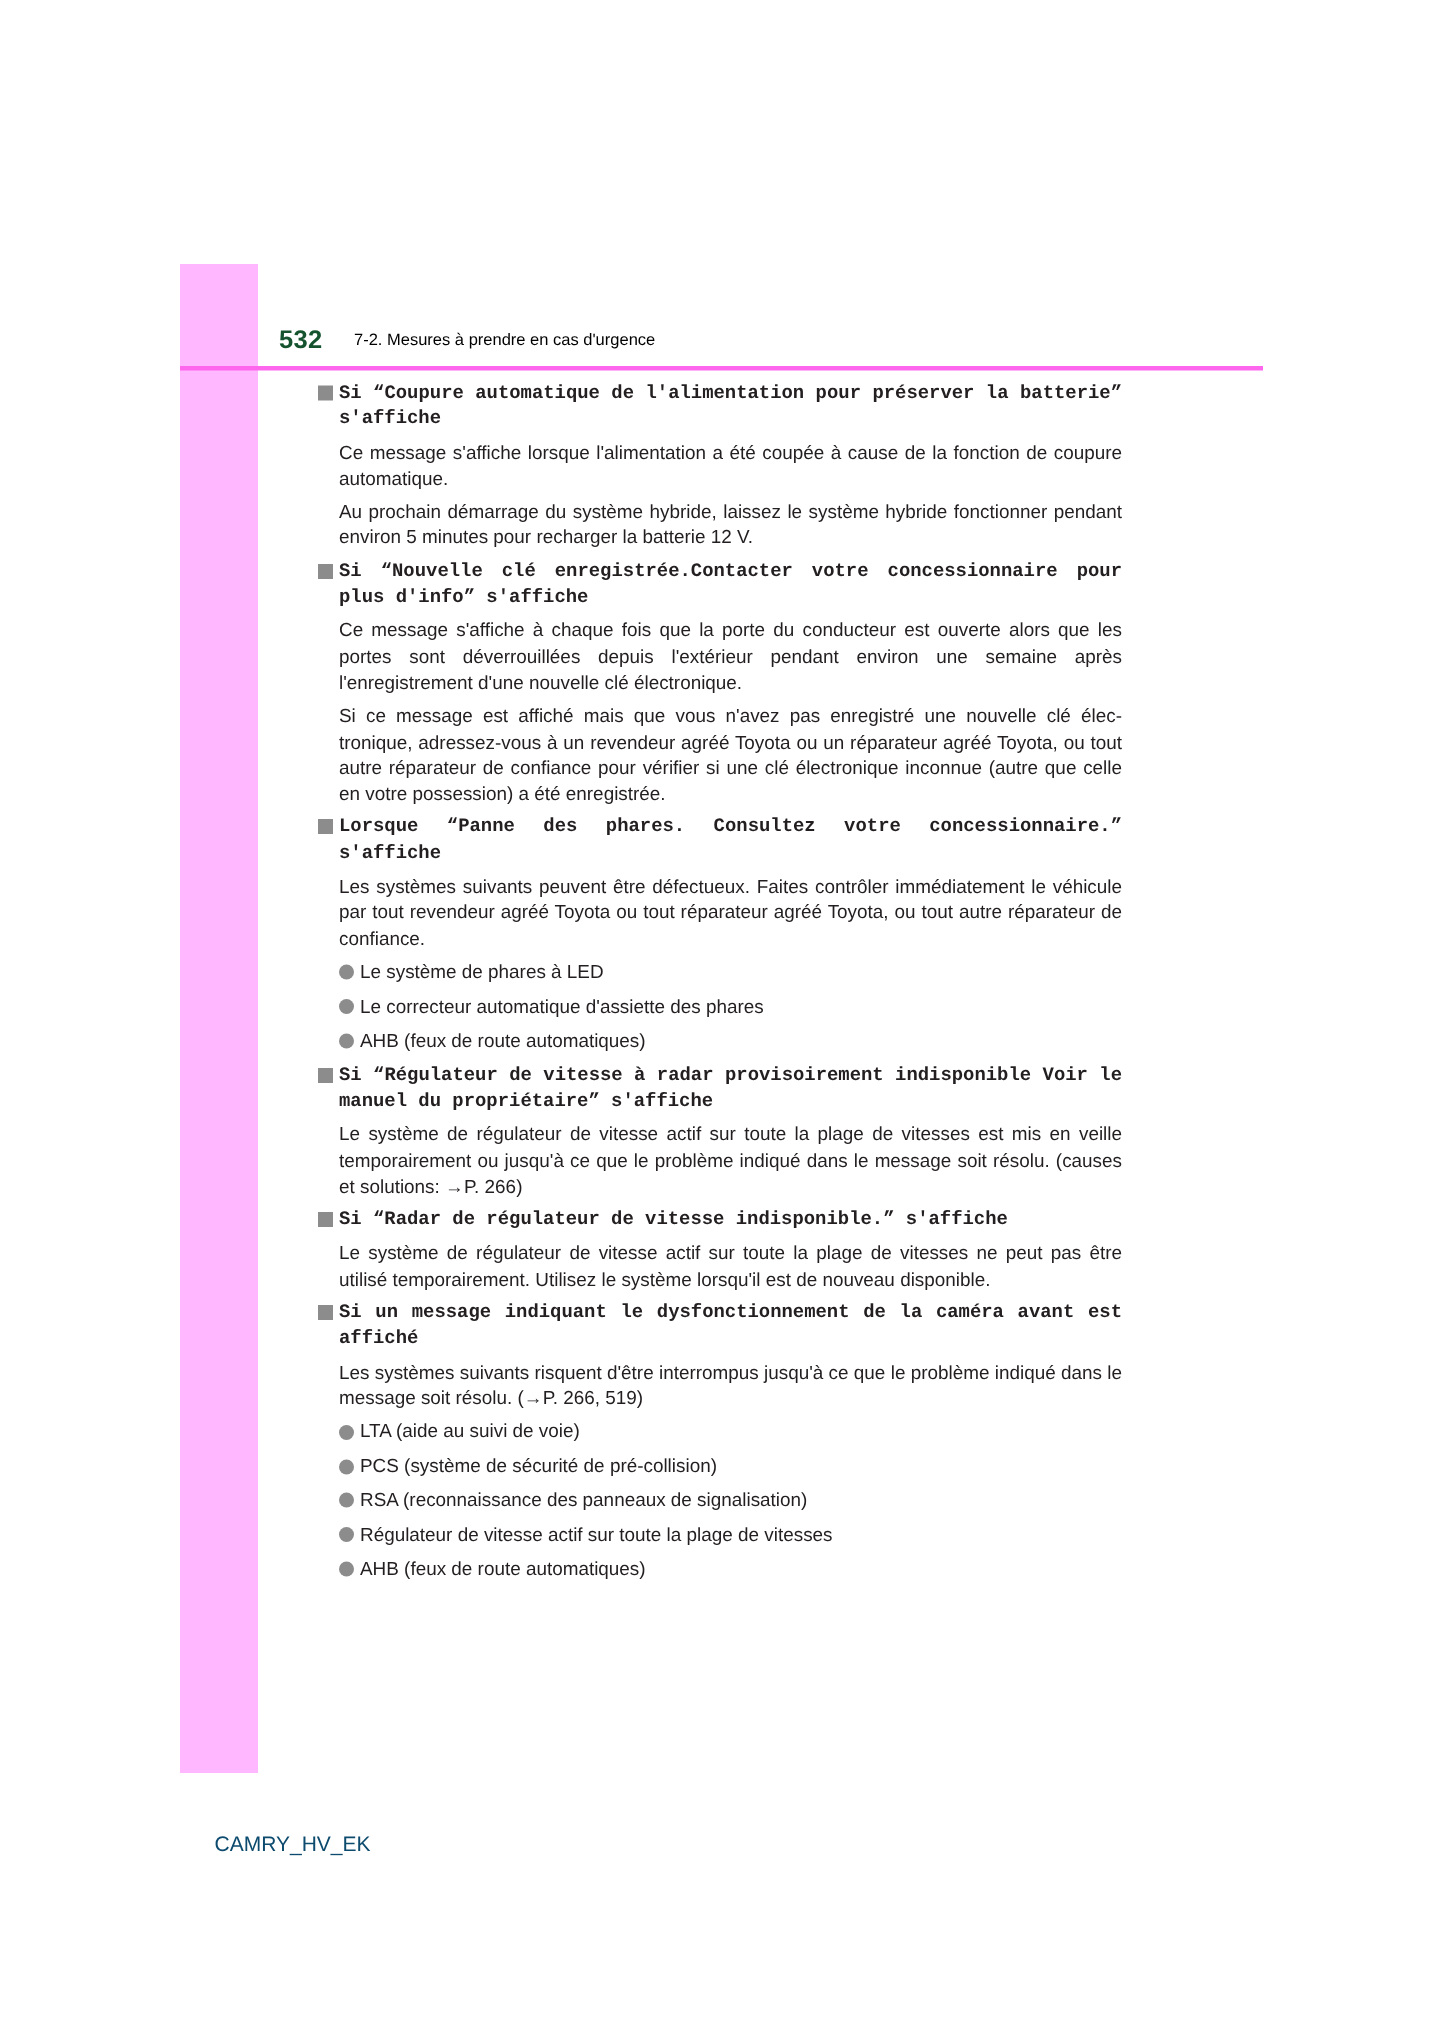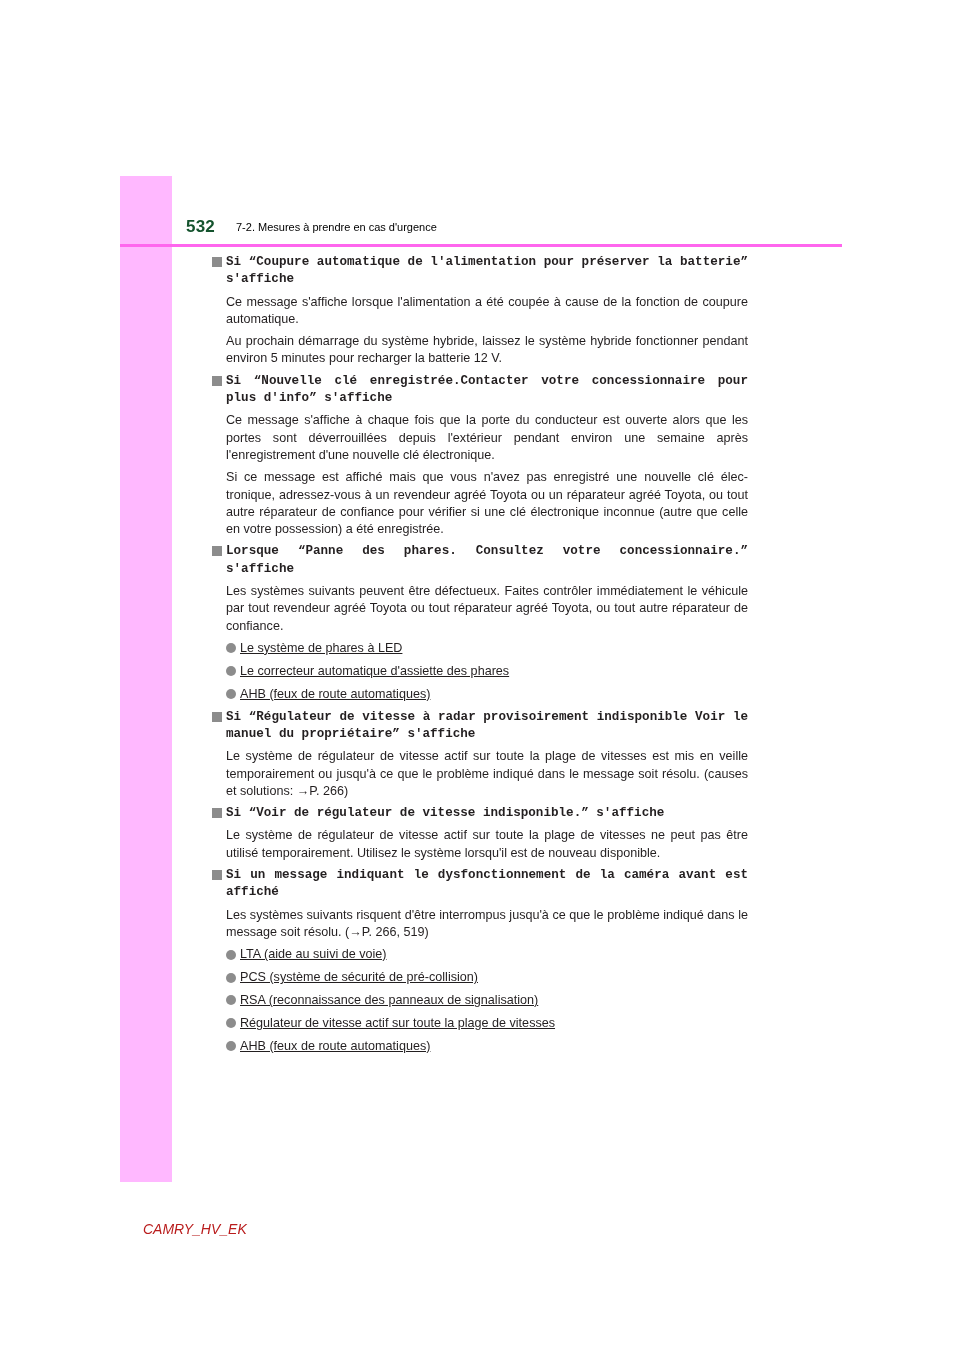--- a/index.html
+++ b/index.html
@@ -31,28 +31,28 @@
     text-align:justify;
     font-family:Liberation Mono, monospace;
   }
   .heading .sq {
     position:absolute; left:0; top:3px; width:10px; height:10px; background:#8c8c8c;
   }
   .para {
     padding-left:14px; margin:0 0 5px 0; text-align:justify;
   }
   .bullet {
-    padding-left:28px; position:relative; margin:0 0 5.6px 0;text-decoration:underline;
+    padding-left:28px; position:relative; margin:0 0 5.6px 0;
   }
   .bullet .dot {
     position:absolute; left:14px; top:3.5px; width:10px; height:10px; border-radius:50%;
     background:#8c8c8c;
   }
   .footer {
-    position:absolute; left:143px; top:1221px; font-size:14px; color:#b91c1c;font-style:italic;
+    position:absolute; left:143px; top:1221px; font-size:14px; color:#0c4a6e;
   }
 </style>
 </head>
 <body>
 
 <div class="sidebar"></div>
 <div class="page-num">532</div>
 <div class="section-title">7-2. Mesures à prendre en cas d'urgence</div>
 <div class="header-line"></div>
 
@@ -91,21 +91,21 @@
   </div>
 
   <div class="heading">
     <span class="sq"></span>
     <span>Si “Régulateur de vitesse à radar provisoirement indisponible Voir le manuel du propriétaire” s'affiche</span>
   </div>
   <div class="para">Le système de régulateur de vitesse actif sur toute la plage de vitesses est mis en veille temporairement ou jusqu'à ce que le problème indiqué dans le message soit résolu. (causes et solutions: →P. 266)</div>
 
   <div class="heading">
     <span class="sq"></span>
-    <span>Si “Voir de régulateur de vitesse indisponible.” s'affiche</span>
+    <span>Si “Radar de régulateur de vitesse indisponible.” s'affiche</span>
   </div>
   <div class="para">Le système de régulateur de vitesse actif sur toute la plage de vitesses ne peut pas être utilisé temporairement. Utilisez le système lorsqu'il est de nouveau disponible.</div>
 
   <div class="heading">
     <span class="sq"></span>
     <span>Si un message indiquant le dysfonctionnement de la caméra avant est affiché</span>
   </div>
   <div class="para">Les systèmes suivants risquent d'être interrompus jusqu'à ce que le problème indiqué dans le message soit résolu. (→P. 266, 519)</div>
   <div class="bullet">
     <span class="dot"></span>

